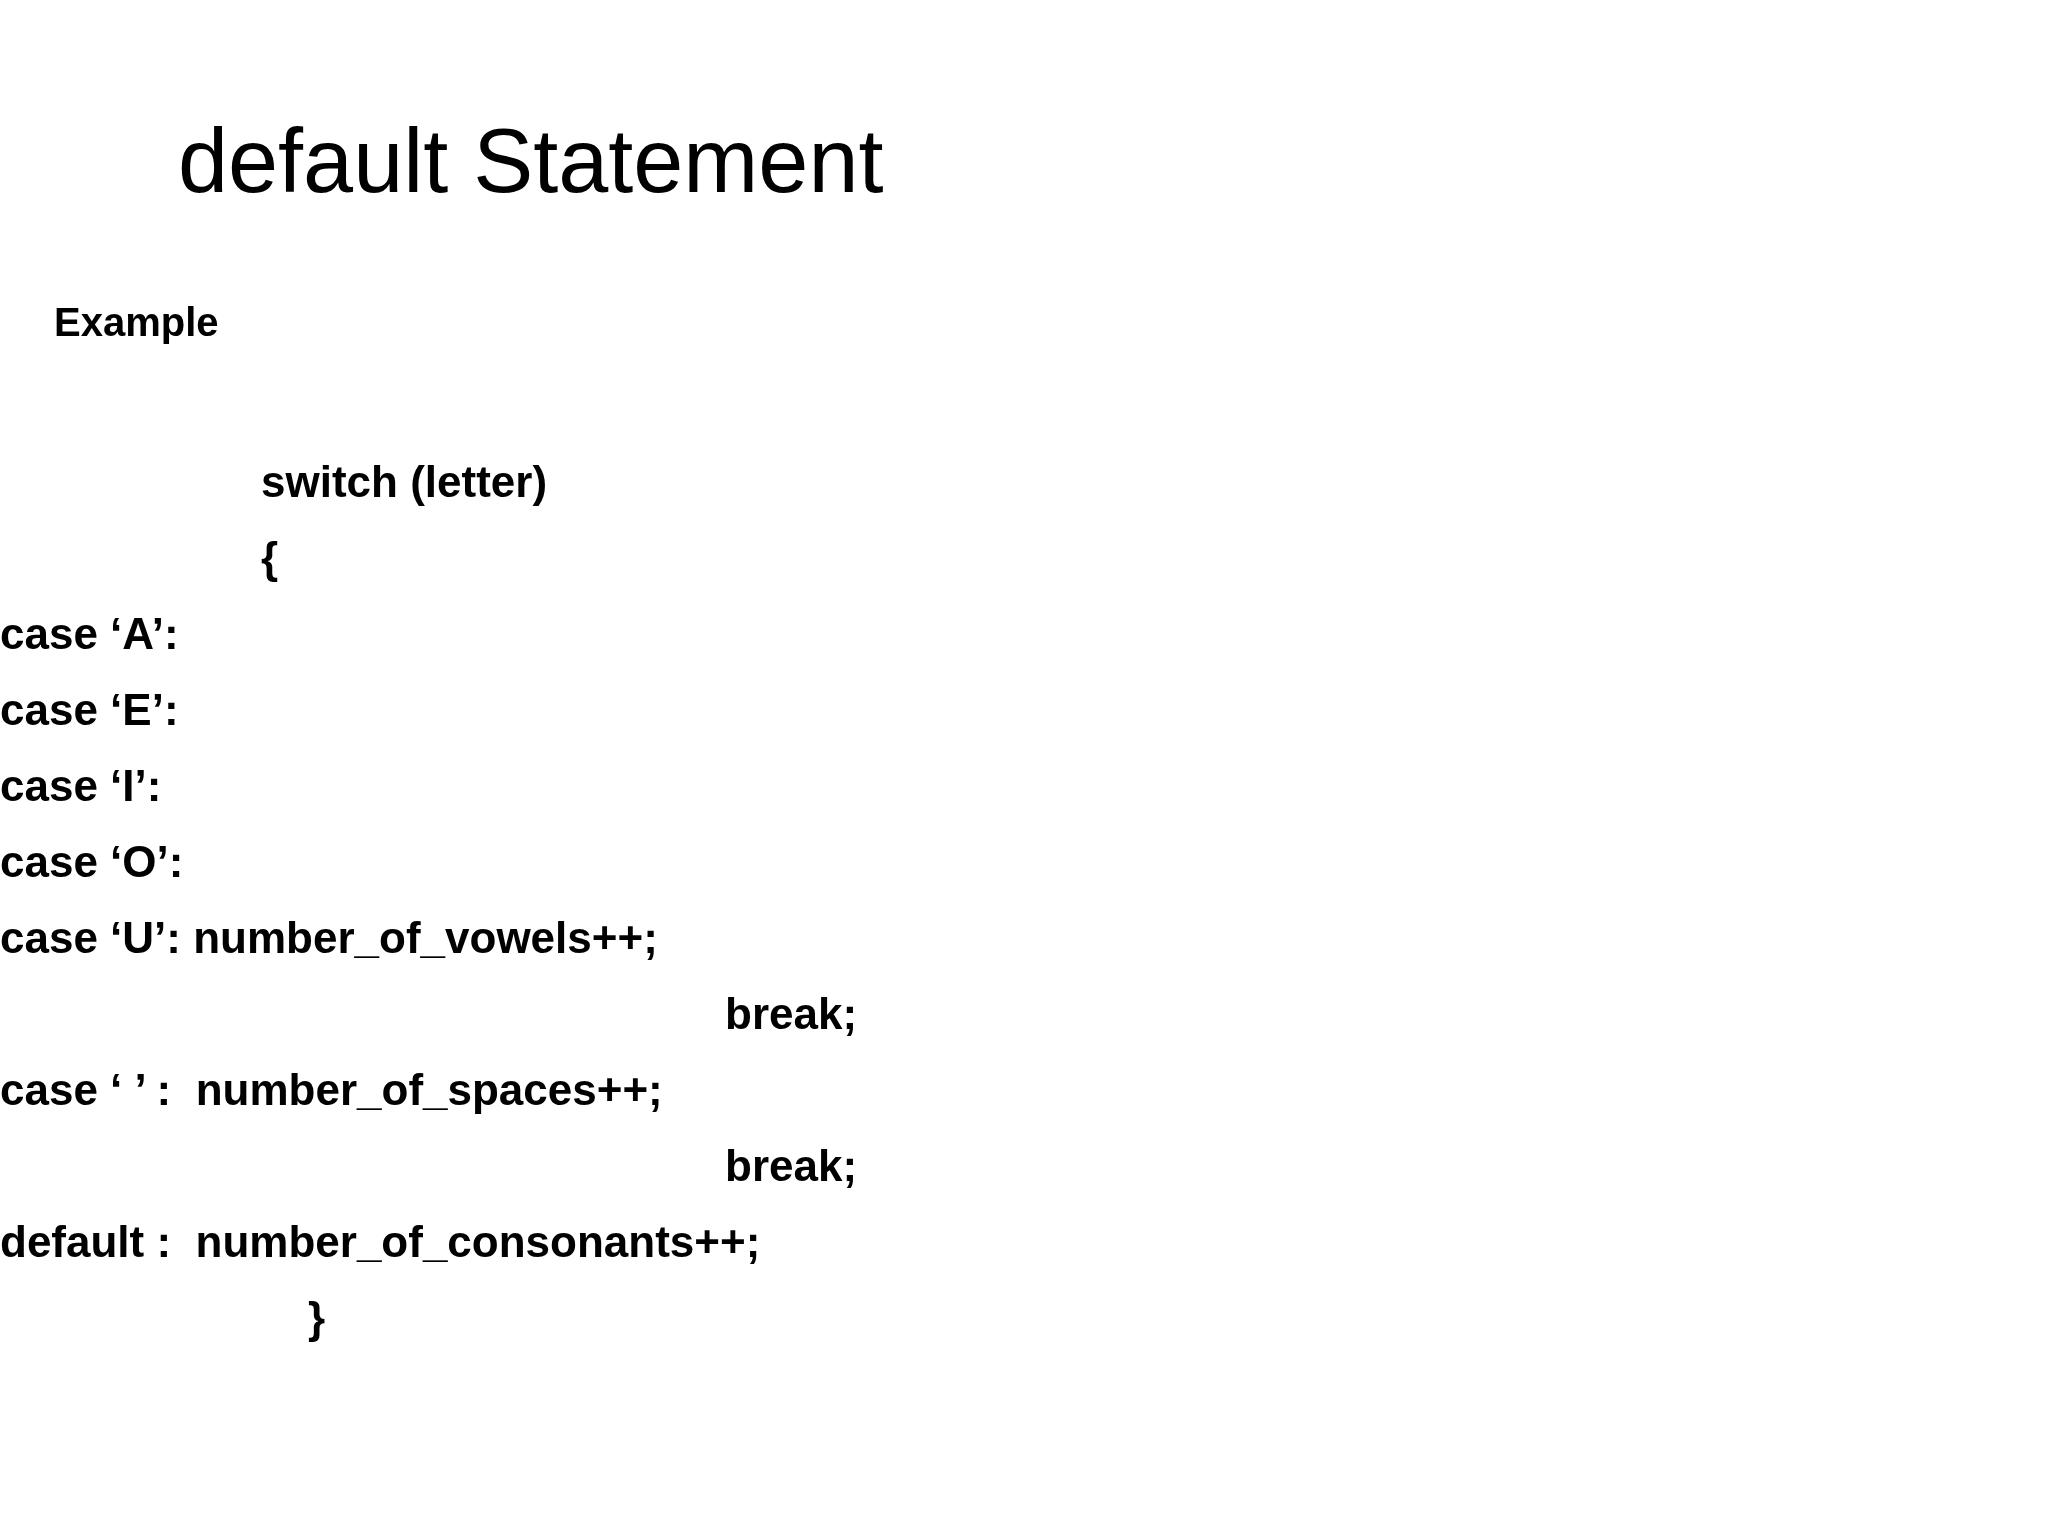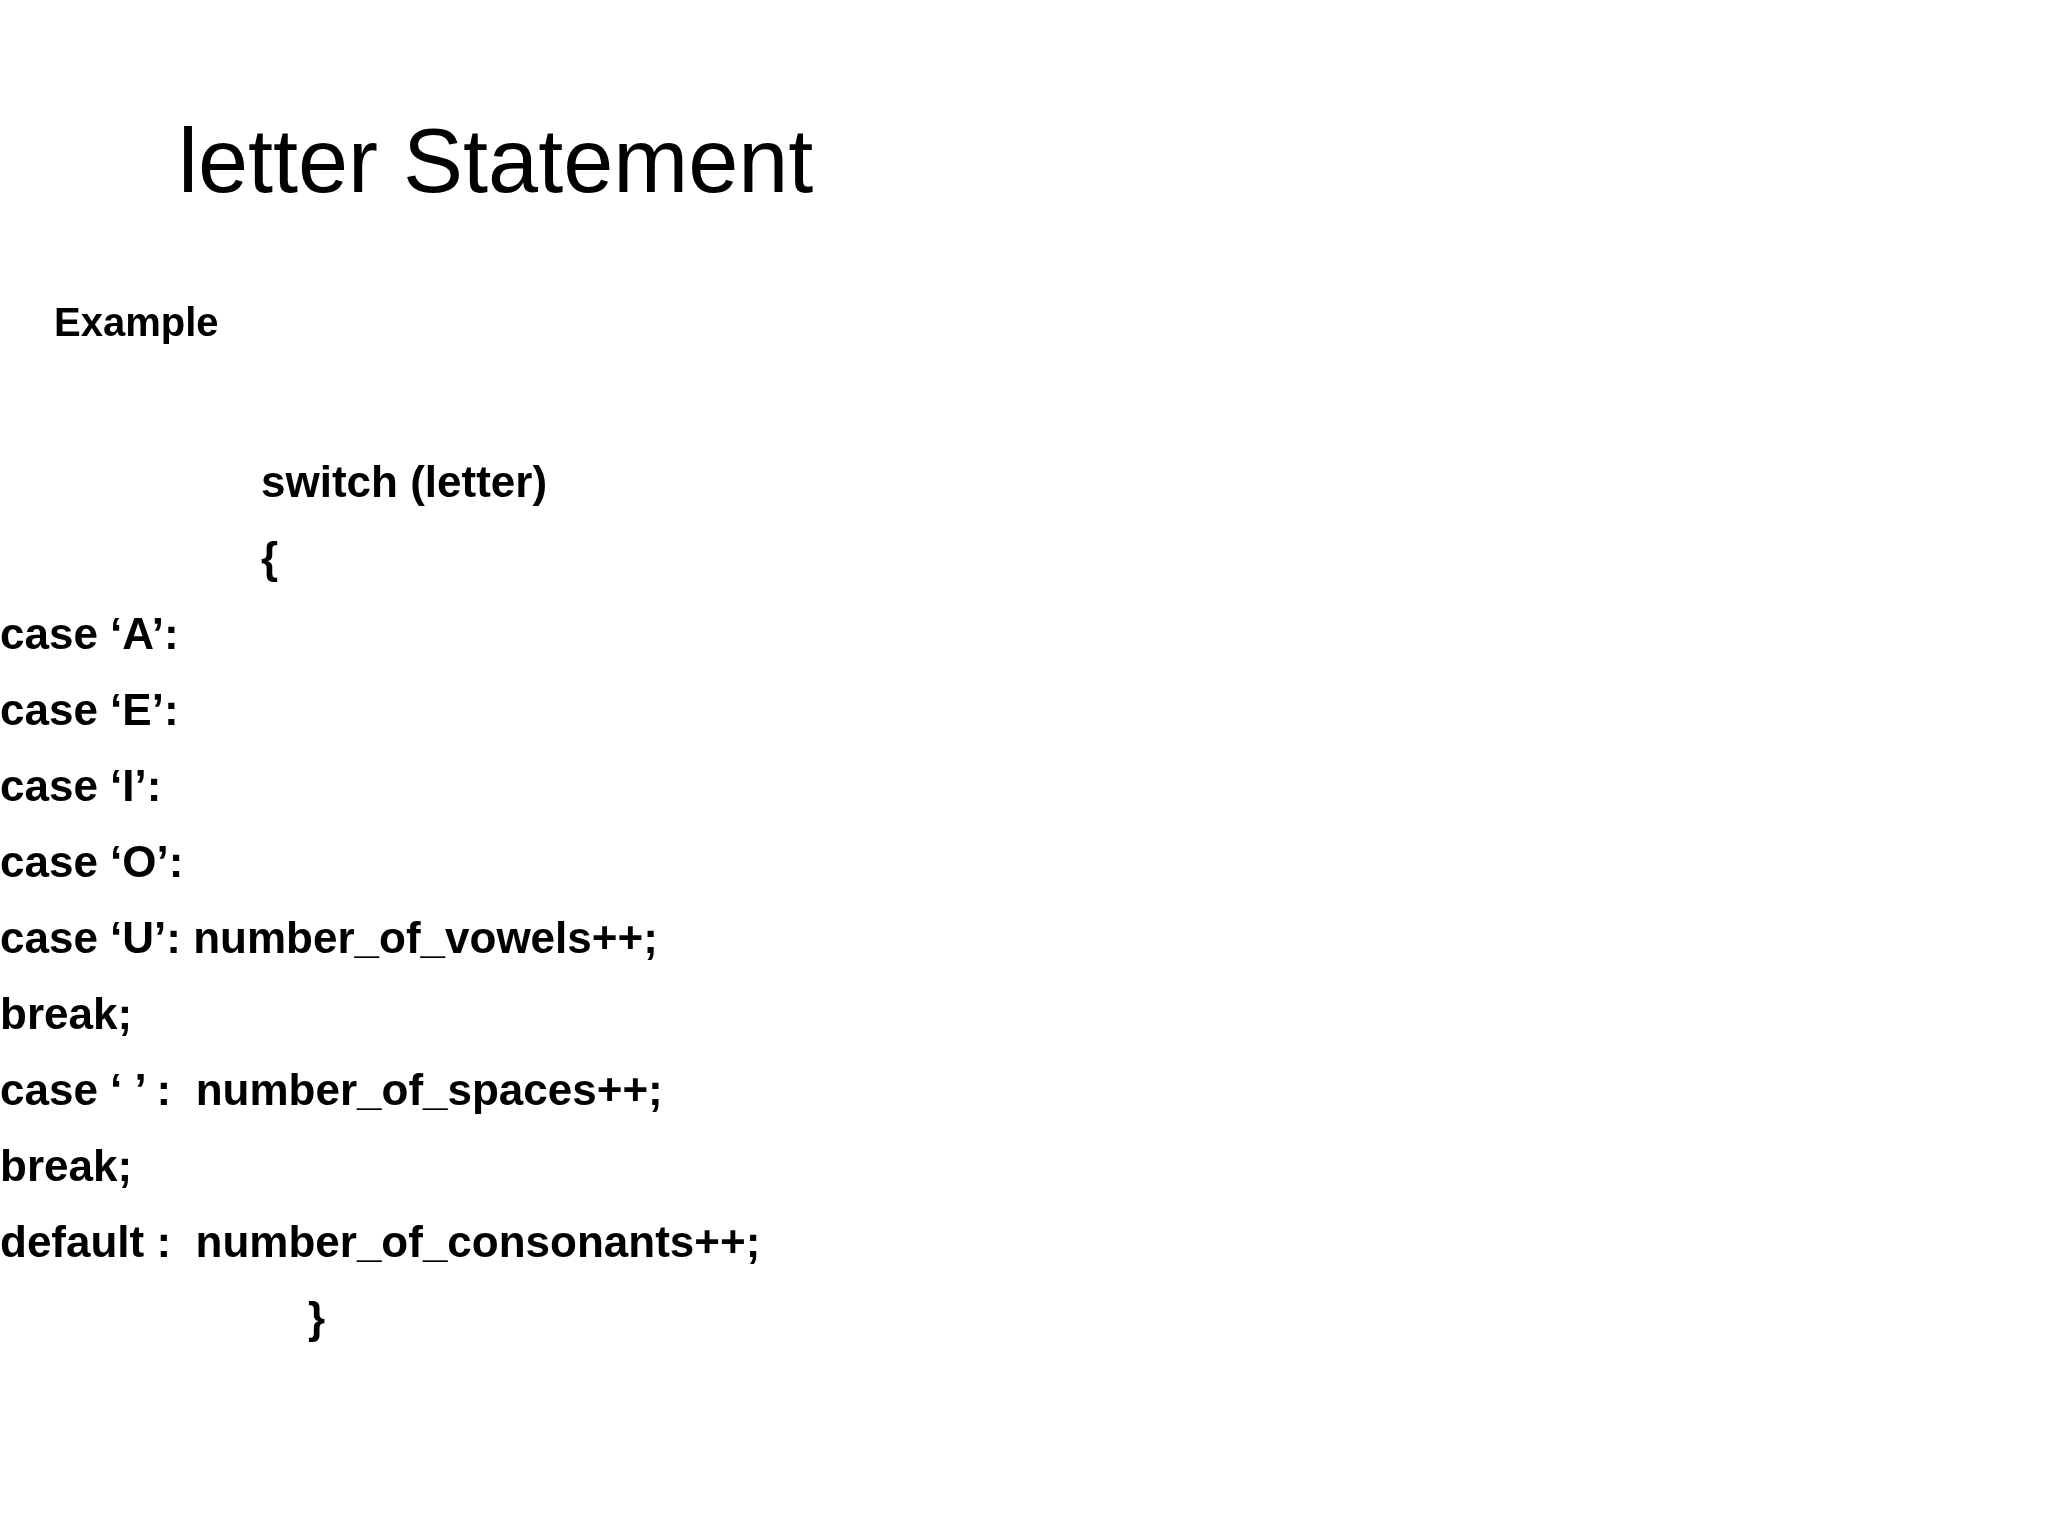--- a/index.html
+++ b/index.html
@@ -49,24 +49,24 @@
     line-height: 76px;
     white-space: pre;
   }
   .code-line {
     height: 76px;
   }
   
   .ind-1 { padding-left: 261px; }  
   .ind-c { padding-left: 308px; }  
   .ind-2 { }  
-  .ind-3 { }  
+  .ind-3 { padding-left: 725px; }  
 </style>
 </head>
 <body>
 
 <div class="slide">
-  <h1 class="title">letter Statement</h1>
+  <h1 class="title">default Statement</h1>
 
   <div class="example-label">Example</div>
 
   <div class="code" id="code-block"><div class="code-line ind-1">switch (letter)</div><div class="code-line ind-1">{</div><div class="code-line ind-2">case ‘A’:</div><div class="code-line ind-2">case ‘E’:</div><div class="code-line ind-2">case ‘I’:</div><div class="code-line ind-2">case ‘O’:</div><div class="code-line ind-2">case ‘U’: number_of_vowels++;</div><div class="code-line ind-3">break;</div><div class="code-line ind-2">case ‘ ’ :  number_of_spaces++;</div><div class="code-line ind-3">break;</div><div class="code-line ind-2">default :  number_of_consonants++;</div><div class="code-line ind-c">}</div></div>
 </div>
 
 </body></html>

